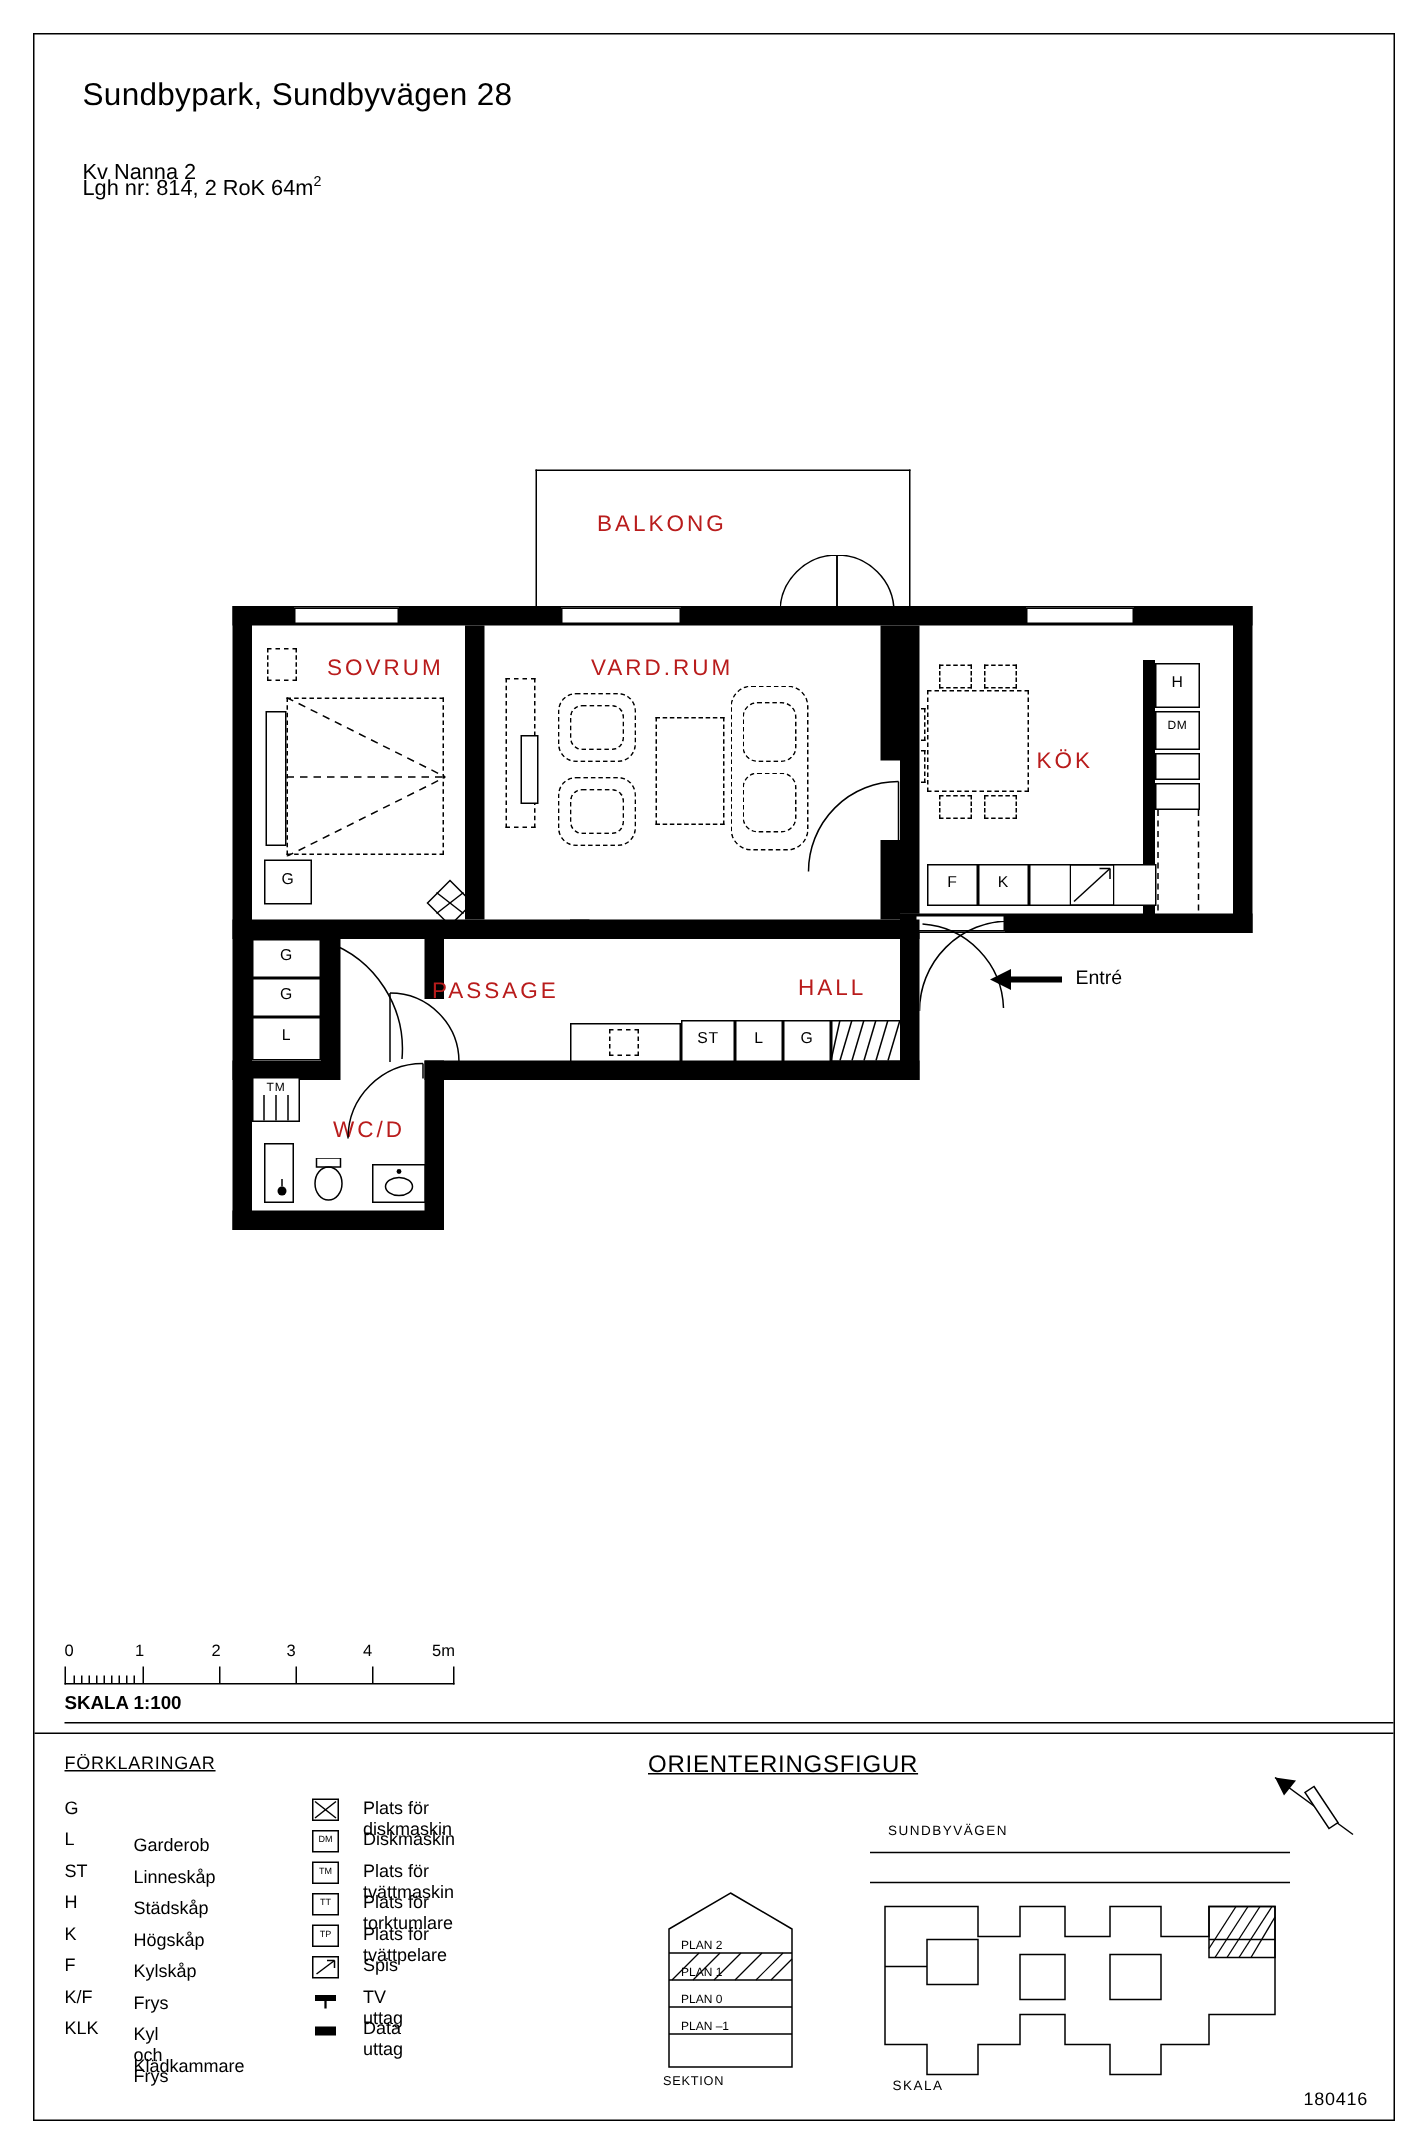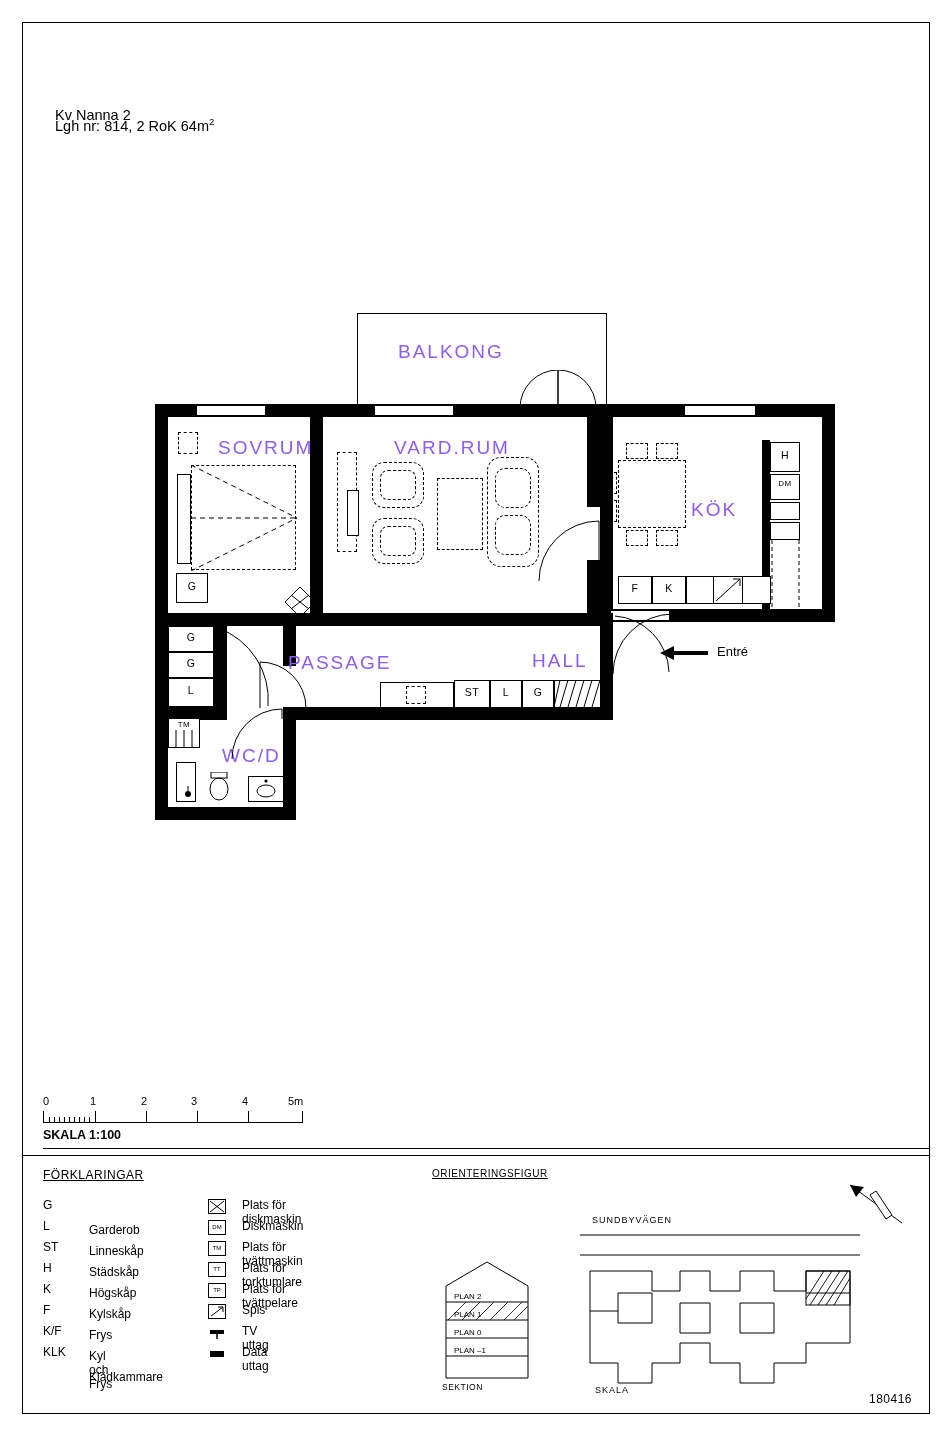--- a/index.html
+++ b/index.html
@@ -8,21 +8,21 @@
   .frame{position:absolute;left:22px;top:22px;width:908px;height:1392px;border:1.5px solid #000;box-sizing:border-box;}
   .title{position:absolute;left:55px;top:52px;font-size:21px;letter-spacing:.2px;}
   .sub1{position:absolute;left:55px;top:107px;font-size:14.5px;}
   .sub2{position:absolute;left:55px;top:116px;font-size:14.5px;}
   .sub2 sup{font-size:9.5px;vertical-align:super;}
 
   
   .plan{position:absolute;left:0;top:0;width:952px;height:1436px;pointer-events:none;}
   .wall{position:absolute;background:#000;}
   .thin{position:absolute;border:1px solid #000;box-sizing:border-box;background:transparent;}
-  .room-label{position:absolute;font-size:19px;letter-spacing:2px;color:#8b5cf6;}
+  .room-label{position:absolute;font-size:15px;letter-spacing:2px;color:#b91c1c;}
   .small-label{position:absolute;font-size:10.5px;letter-spacing:.5px;text-align:center;}
   .dash{position:absolute;border:1px dashed #000;box-sizing:border-box;}
   .solidbox{position:absolute;border:1px solid #000;box-sizing:border-box;background:#fff;}
   .entre{position:absolute;font-size:13px;}
   .arrow{position:absolute;width:0;height:0;border-top:7px solid transparent;border-bottom:7px solid transparent;border-right:14px solid #000;}
   .arrowstem{position:absolute;background:#000;height:4px;}
 
   
   .scalewrap{position:absolute;left:43px;top:1095px;width:280px;}
   .scale-nums{position:relative;height:14px;font-size:11px;}
@@ -37,35 +37,36 @@
   .legend-title{position:absolute;left:43px;top:1168px;font-size:12px;text-decoration:underline;letter-spacing:.5px;}
   .legend{position:absolute;left:43px;top:1198px;font-size:12px;}
   .lrow{position:relative;height:21px;}
   .labbr{position:absolute;left:0;width:46px;}
   .lname{position:absolute;left:46px;margin-top:25px;}
   .legend2{position:absolute;left:208px;top:1198px;font-size:12px;}
   .l2row{position:relative;height:21px;}
   .l2icon{position:absolute;left:0;top:1px;width:18px;height:15px;border:1px solid #000;box-sizing:border-box;font-size:6px;text-align:center;line-height:13px;}
   .l2name{position:absolute;left:34px;}
 
-  .orient-title{position:absolute;left:432px;top:1168px;font-size:10px;text-decoration:underline;letter-spacing:.5px;}
+  .orient-title{position:absolute;left:432px;top:1168px;font-size:16px;text-decoration:underline;letter-spacing:.5px;}
   .orient{position:absolute;left:432px;top:1185px;width:490px;height:230px;}
   .street{position:absolute;left:160px;top:30px;font-size:9px;letter-spacing:1px;}
   .plan-lbl{position:absolute;left:163px;top:200px;font-size:9px;letter-spacing:1px;}
   .sektion{position:absolute;left:10px;top:75px;width:90px;height:130px;}
   .sek-lbl{position:absolute;left:10px;top:197px;font-size:8.5px;letter-spacing:.5px;}
   .date{position:absolute;right:40px;bottom:30px;font-size:12px;letter-spacing:.5px;}
   .legend-sep{position:absolute;left:23px;top:1155px;width:906px;height:1px;background:#000;}
 </style>
 </head>
 <body>
 
 <div class="page">
   <div class="frame"></div>
 
+  <div class="title">Sundbypark, Sundbyvägen 28</div>
   <div class="sub1">Kv Nanna 2</div>
   <div class="sub2"><span>Lgh nr: 814, 2 RoK 64m</span><sup>2</sup></div>
 
   <div class="plan">
 
     <div class="thin" style="left:357px;top:313px;width:250px;height:95px;border-bottom:none;"></div>
     <div class="room-label" style="left:398px;top:341px;">BALKONG</div>
 
     <div class="wall" style="left:155px;top:404px;width:680px;height:13px;"></div>
     <div class="wall" style="left:155px;top:404px;width:13px;height:416px;"></div>

